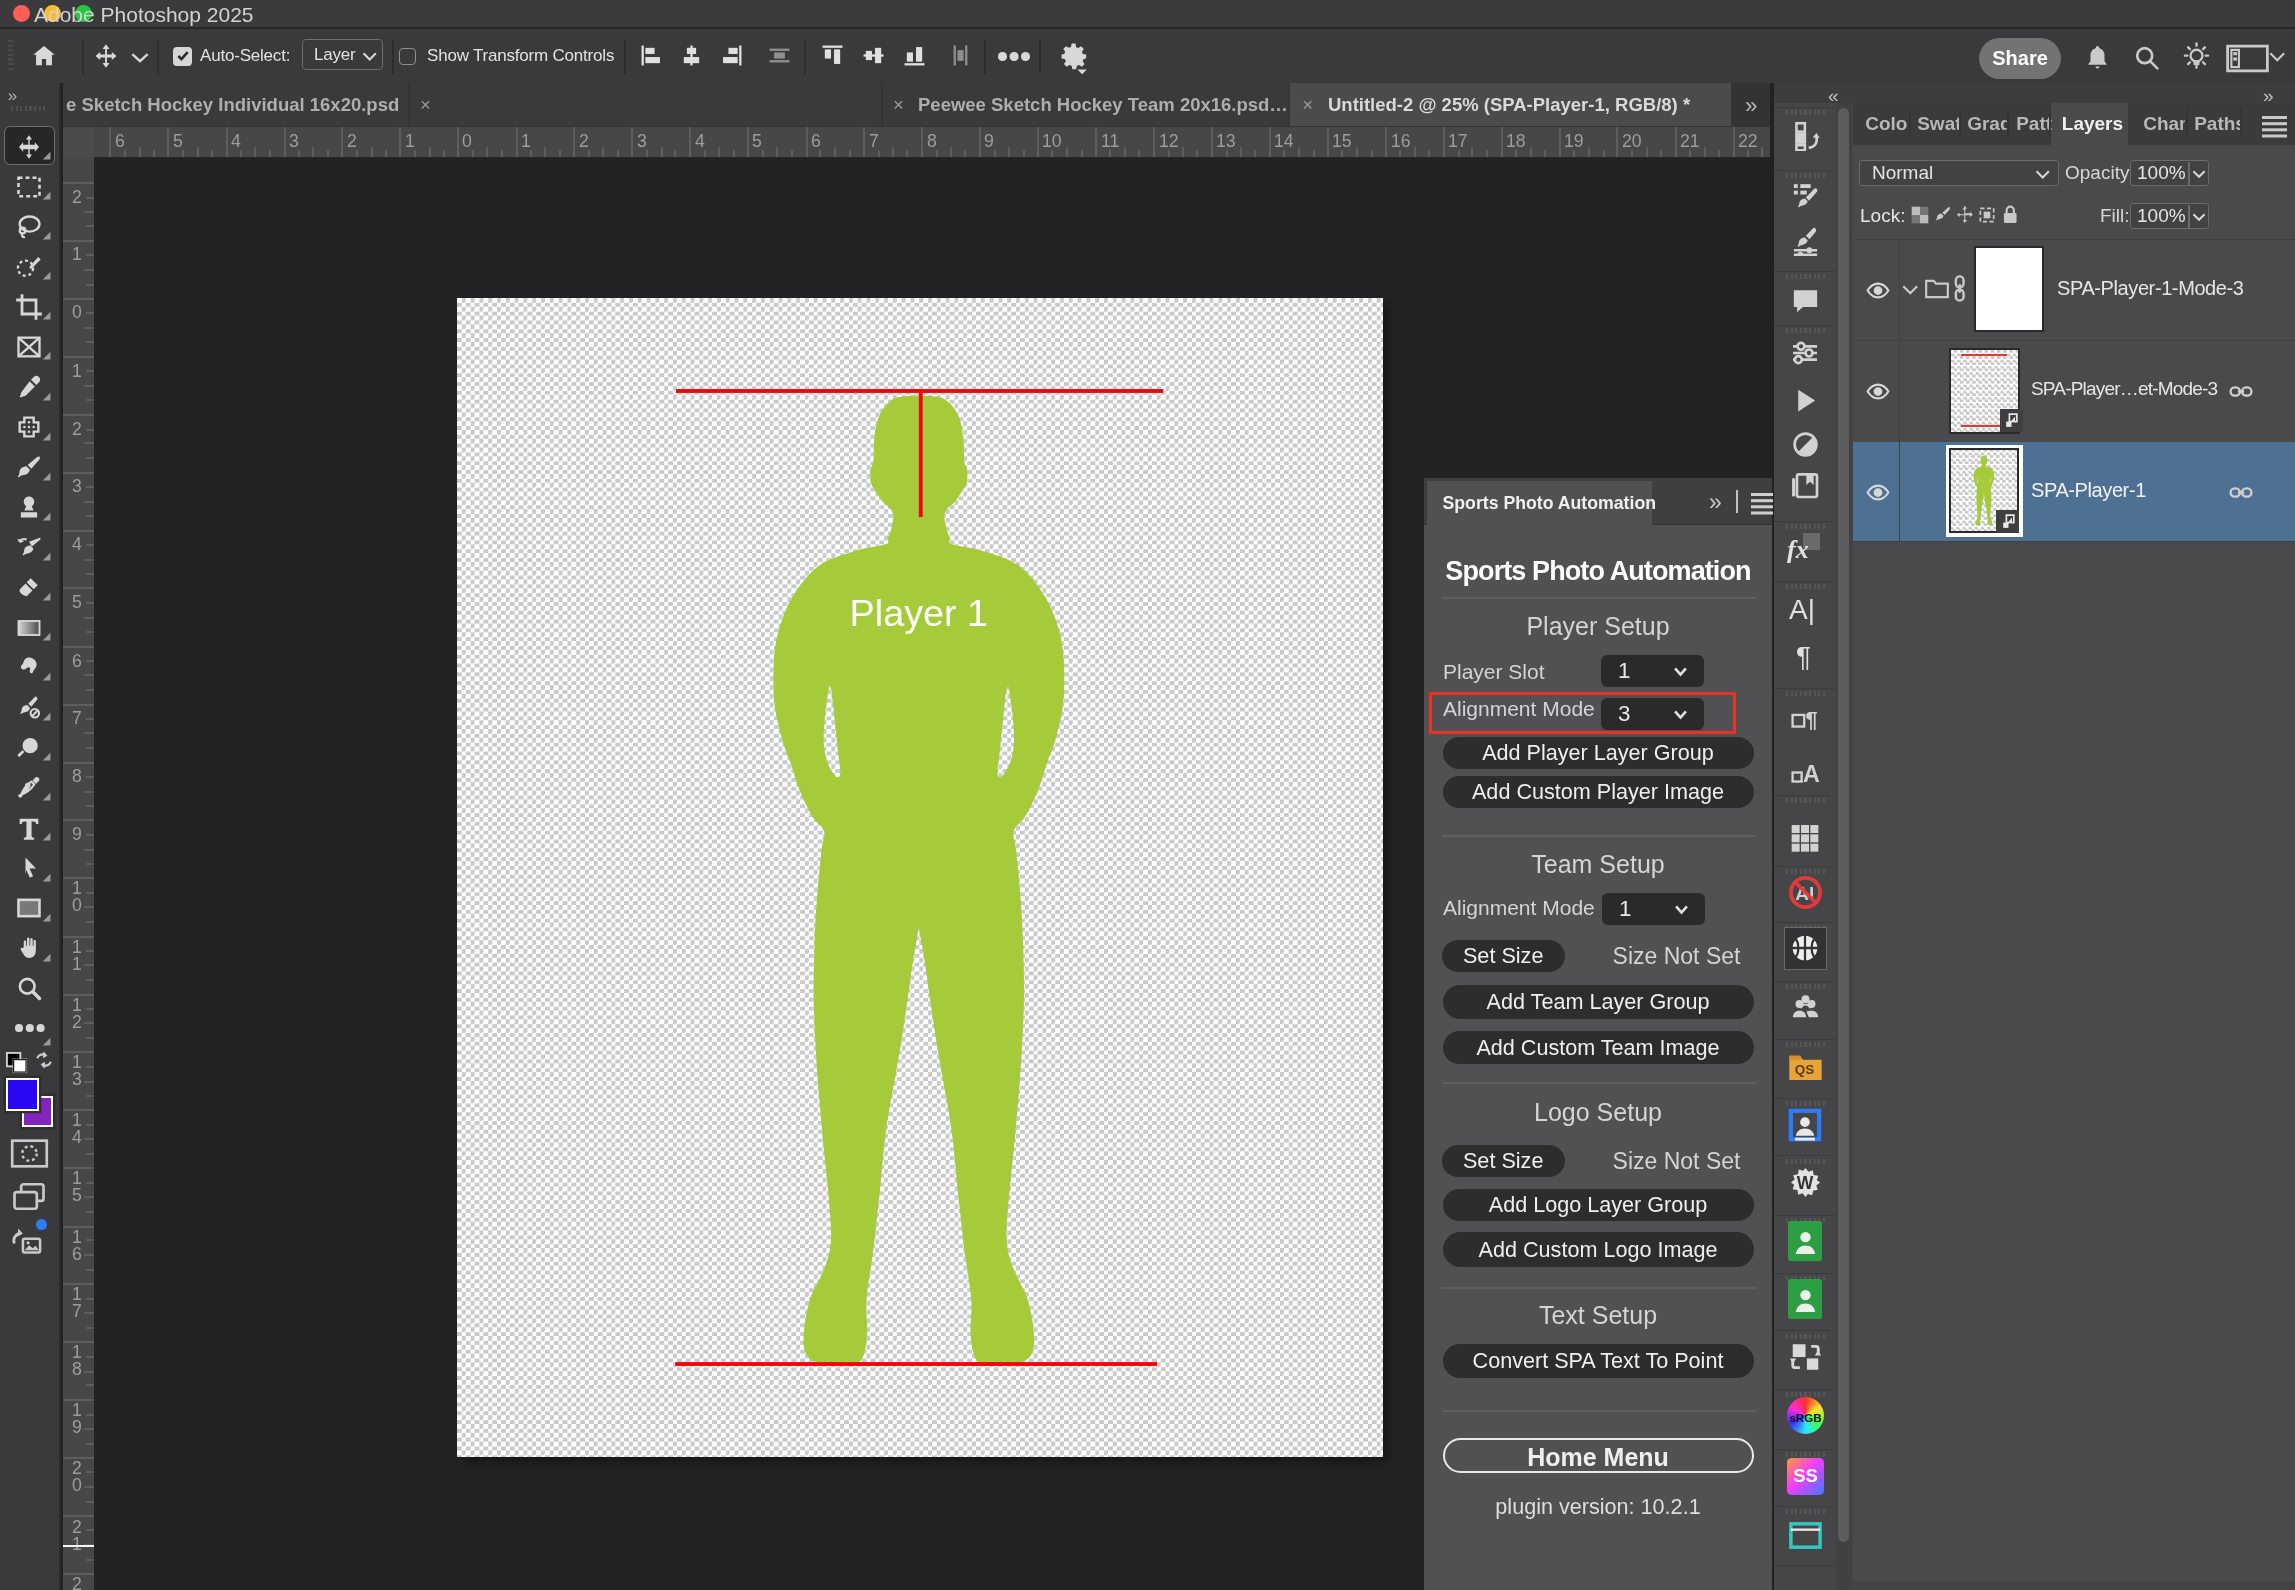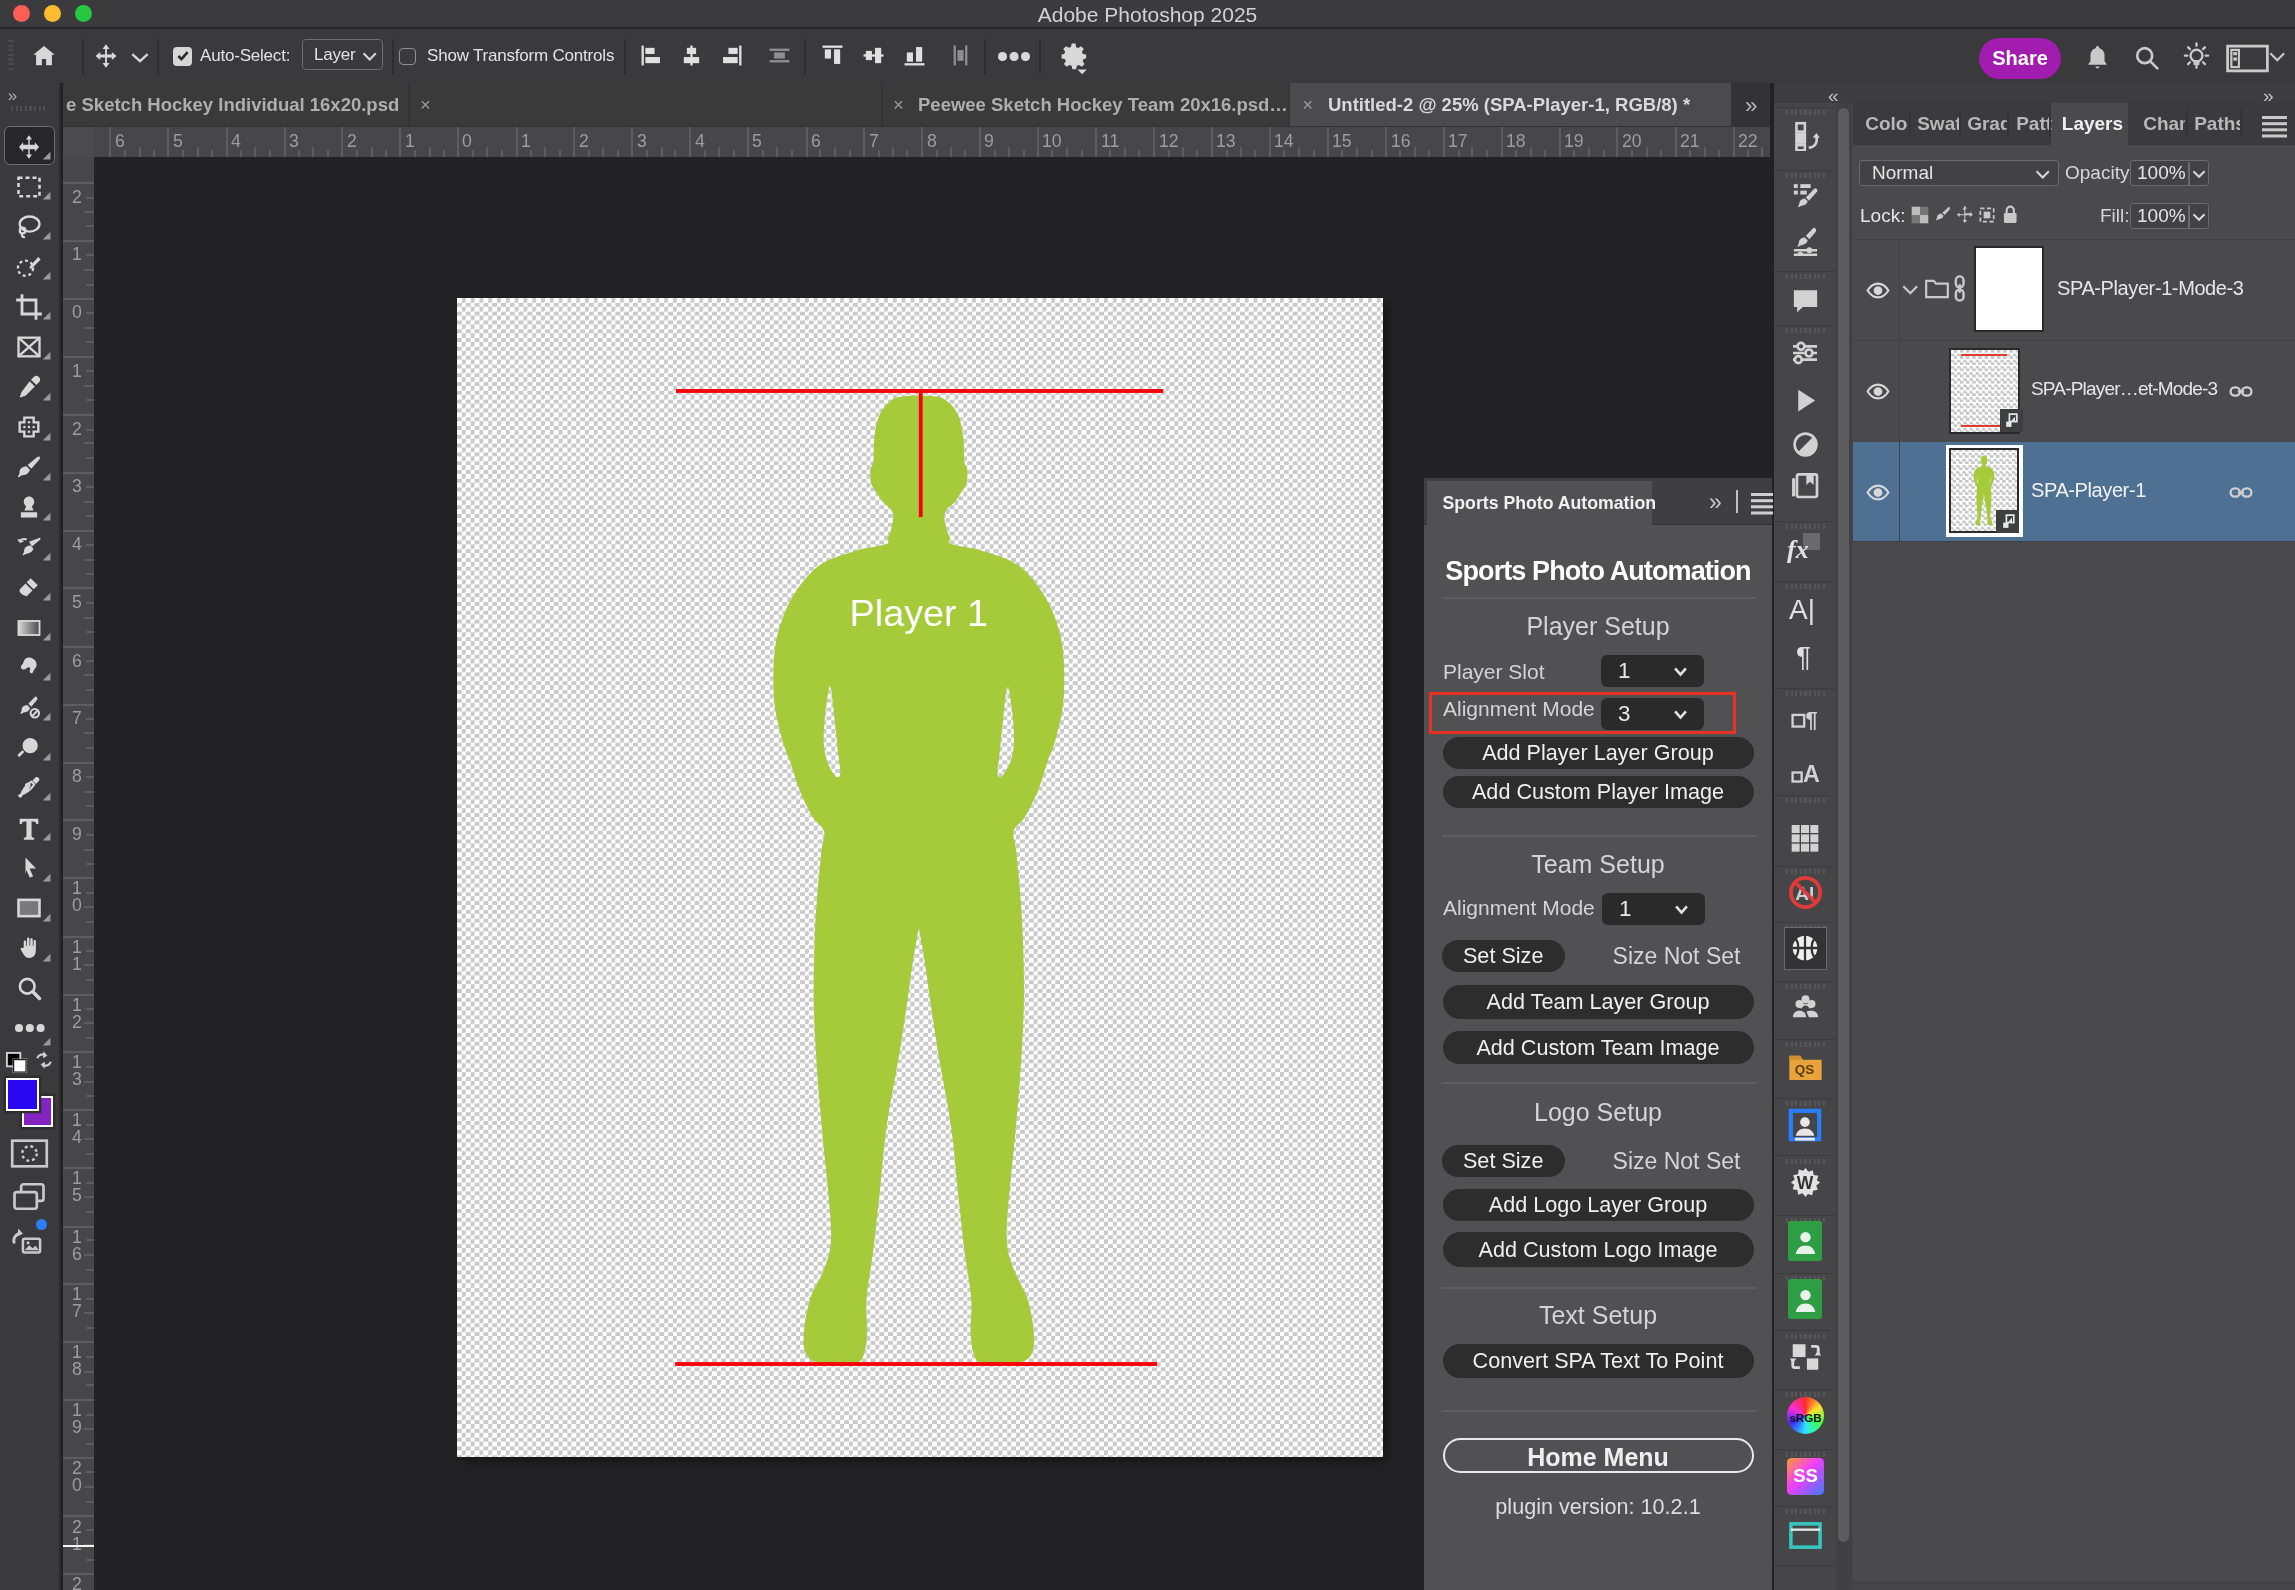--- a/index.html
+++ b/index.html
@@ -4,21 +4,21 @@
 <style>
   * { margin:0; padding:0; box-sizing:border-box; }
   html,body { width:2295px; height:1591px; overflow:hidden; background:#222224; }
   body { font-family:"Liberation Sans", sans-serif; }
   .abs { position:absolute; }
   #stage { position:relative; width:2295px; height:1591px; }
 
   
   #titlebar { left:0; top:0; width:2295px; height:28px; background:#3b3b3d; border-bottom:0.8px solid #2a2a2a; }
   .tl { top:5.4px; width:17px; height:17px; border-radius:50%; }
-  #title-text { width:2295px; top:3.1px; text-align:center; color:#d2d2d2; font-size:21px; font-weight:500; }
+  #title-text { width:2295px; top:3.1px; text-align:left; color:#d2d2d2; font-size:21px; font-weight:500;padding-left:34px; }
 
   
   #optbar { left:0; top:28.5px; width:2295px; height:55px; background:#3a3a3c; border-bottom:1.5px solid #252527; }
   .vsep { top:39px; width:1.5px; height:35px; background:#2d2d2f; }
   .obtxt { color:#e2e2e2; font-size:17px; top:46px; letter-spacing:-0.2px; }
 
   
   #toolbar { left:0; top:83px; width:61px; height:1508px; background:#3a3a3c; border-right:2.3px solid #2b2b2d; }
 
   
@@ -162,21 +162,21 @@
       </svg>
   <div class="vsep abs" style="left:984px"></div>
   <div class="abs" style="left:998px;top:52px;width:8.5px;height:8.5px;border-radius:50%;background:#d8d8d8;box-shadow:11.6px 0 0 #d8d8d8,23px 0 0 #d8d8d8"></div>
   <div class="vsep abs" style="left:1039px"></div>
   <svg class="abs" style="left:1059px;top:41px" width="31" height="31" viewBox="0 0 24 24">
         <path fill="#d8d8d8" d="M12 8.5A3.5 3.5 0 1 0 12 15.5 3.5 3.5 0 1 0 12 8.5zm9 5v-3l-2.6-.5a6.6 6.6 0 0 0-.7-1.7l1.5-2.2-2.1-2.1-2.2 1.5a6.6 6.6 0 0 0-1.7-.7L12.8 2h-3l-.5 2.6a6.6 6.6 0 0 0-1.7.7L5.4 4 3.3 6.1l1.5 2.2a6.6 6.6 0 0 0-.7 1.7L2 10.5v3l2.6.5c.16.6.4 1.17.7 1.7l-1.5 2.2 2.1 2.1 2.2-1.5c.53.3 1.1.54 1.7.7l.5 2.6h3l.5-2.6a6.6 6.6 0 0 0 1.7-.7l2.2 1.5 2.1-2.1-1.5-2.2c.3-.53.54-1.1.7-1.7zM12 15.5A3.5 3.5 0 1 1 12 8.5a3.5 3.5 0 0 1 0 7z"></path>
       </svg>
 <svg class="abs" style="left:1076px;top:68px" width="12.3" height="7.7" viewBox="0 0 16 10">
         <path d="M2 2l6 6 6-6" fill="#d8d8d8"></path>
       </svg>
-  <div class="abs" style="left:1979px;top:38px;width:82px;height:41px;border-radius:21px;background:#a21caf;color:#fff;font-size:20px;font-weight:700;text-align:center;line-height:40px">Share</div>
+  <div class="abs" style="left:1979px;top:38px;width:82px;height:41px;border-radius:21px;background:#737373;color:#fff;font-size:20px;font-weight:700;text-align:center;line-height:40px">Share</div>
   <svg class="abs" style="left:2083px;top:42px" width="29" height="31" viewBox="0 0 24 24">
         <path fill="#c9c9c9" d="M12 2.5c-.8 0-1.4.6-1.4 1.4v.5C8 5 6.2 7.3 6.2 10v5l-1.7 2.3v.7h15v-.7L17.8 15v-5c0-2.7-1.8-5-4.4-5.6v-.5c0-.8-.6-1.4-1.4-1.4zm-1.8 17c.2 1 1 1.6 1.8 1.6s1.6-.7 1.8-1.6z"></path>
       </svg>
   <svg class="abs" style="left:2132px;top:42px" width="29" height="31" viewBox="0 0 24 24">
         <g fill="none" stroke="#c9c9c9" stroke-width="2.2">
           <circle cx="10.5" cy="10.5" r="6.2"></circle>
           <path d="M15.2 15.2L21 21" stroke-linecap="round"></path>
         </g>
       </svg>
   <svg class="abs" style="left:2181px;top:40px" width="31" height="34" viewBox="0 0 24 26">

